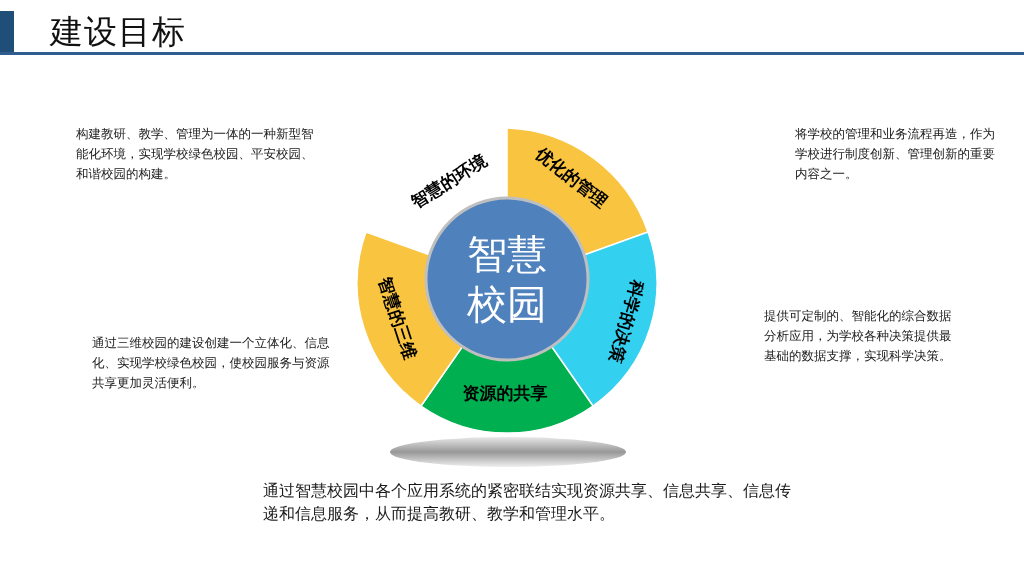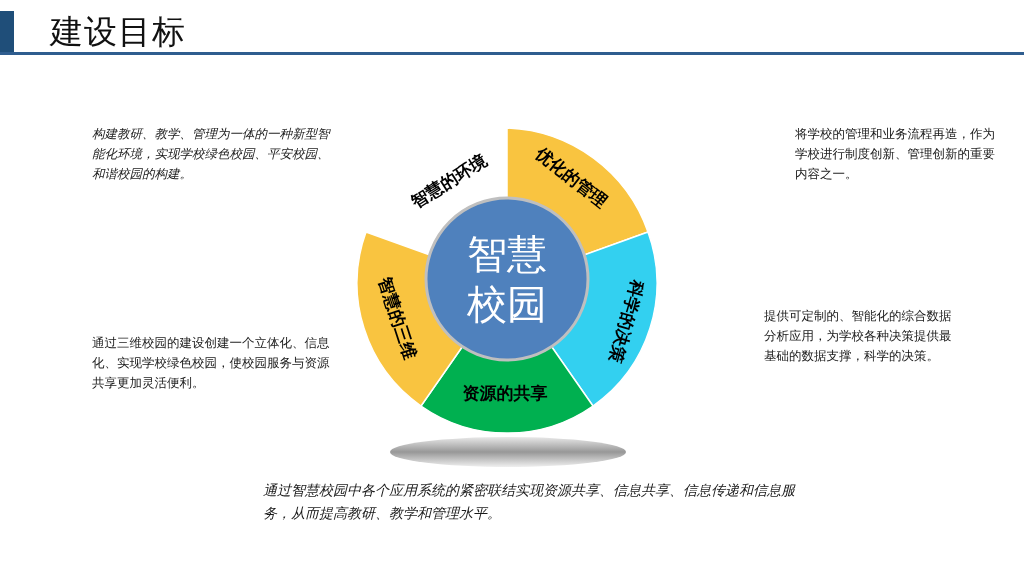--- a/index.html
+++ b/index.html
@@ -17,40 +17,40 @@
     position: absolute; left: 50px; top: 14px;
     font-size: 33px; line-height: 36px; color: #111111; letter-spacing: 1px;
   }
   .title-rule {
     position: absolute; left: 0; top: 52px; width: 1024px; height: 3px;
     background: #2f5d8f;
   }
   .para {
     position: absolute; font-size: 12.5px; line-height: 20px; color: #1a1a1a;
   }
-  .p-tl { left: 92px; top: 124px; width: 240px; font-style: italic; }
+  .p-tl { left: 76px; top: 124px; width: 240px; }
   .p-tr { left: 795px; top: 124px; width: 200px; }
   .p-bl { left: 92px; top: 333px; width: 240px; }
   .p-br { left: 764px; top: 306px; width: 190px; }
-  .p-bottom { left: 263px; top: 479px; width: 540px; font-size: 14px; line-height: 23px; font-style: italic; }
+  .p-bottom { left: 263px; top: 479px; width: 540px; font-size: 16px; line-height: 23px; }
   svg.donut { position: absolute; left: 0; top: 0; }
   .seg-label { font-weight: bold; font-size: 17px; fill: #000; font-family: "DejaVu Sans", sans-serif; }
   .center-text { fill: #ffffff; font-size: 40px; font-family: "DejaVu Sans", sans-serif; }
 </style>
 </head>
 <body>
 
 <div class="title-bar"></div>
 <div class="title-text">建设目标</div>
 <div class="title-rule"></div>
 
 <div class="para p-tl">构建教研、教学、管理为一体的一种新型智能化环境，实现学校绿色校园、平安校园、和谐校园的构建。</div>
 <div class="para p-tr">将学校的管理和业务流程再造，作为学校进行制度创新、管理创新的重要内容之一。</div>
 <div class="para p-bl">通过三维校园的建设创建一个立体化、信息化、实现学校绿色校园，使校园服务与资源共享更加灵活便利。</div>
-<div class="para p-br">提供可定制的、智能化的综合数据分析应用，为学校各种决策提供最基础的数据支撑，科学的决策。</div>
+<div class="para p-br">提供可定制的、智能化的综合数据分析应用，为学校各种决策提供最基础的数据支撑，实现科学决策。</div>
 <div class="para p-bottom">通过智慧校园中各个应用系统的紧密联结实现资源共享、信息共享、信息传递和信息服务，从而提高教研、教学和管理水平。</div>
 
 <svg class="donut" width="1024" height="576" viewBox="0 0 1024 576">
   <defs>
     <radialGradient id="shadowGrad" cx="50%" cy="50%" r="50%">
       <stop offset="0%" stop-color="#8a8a8a"></stop>
       <stop offset="60%" stop-color="#b0b0b0"></stop>
       <stop offset="100%" stop-color="#ffffff" stop-opacity="0"></stop>
     </radialGradient>
     <linearGradient id="shadowLin" x1="0" y1="0" x2="0" y2="1">

